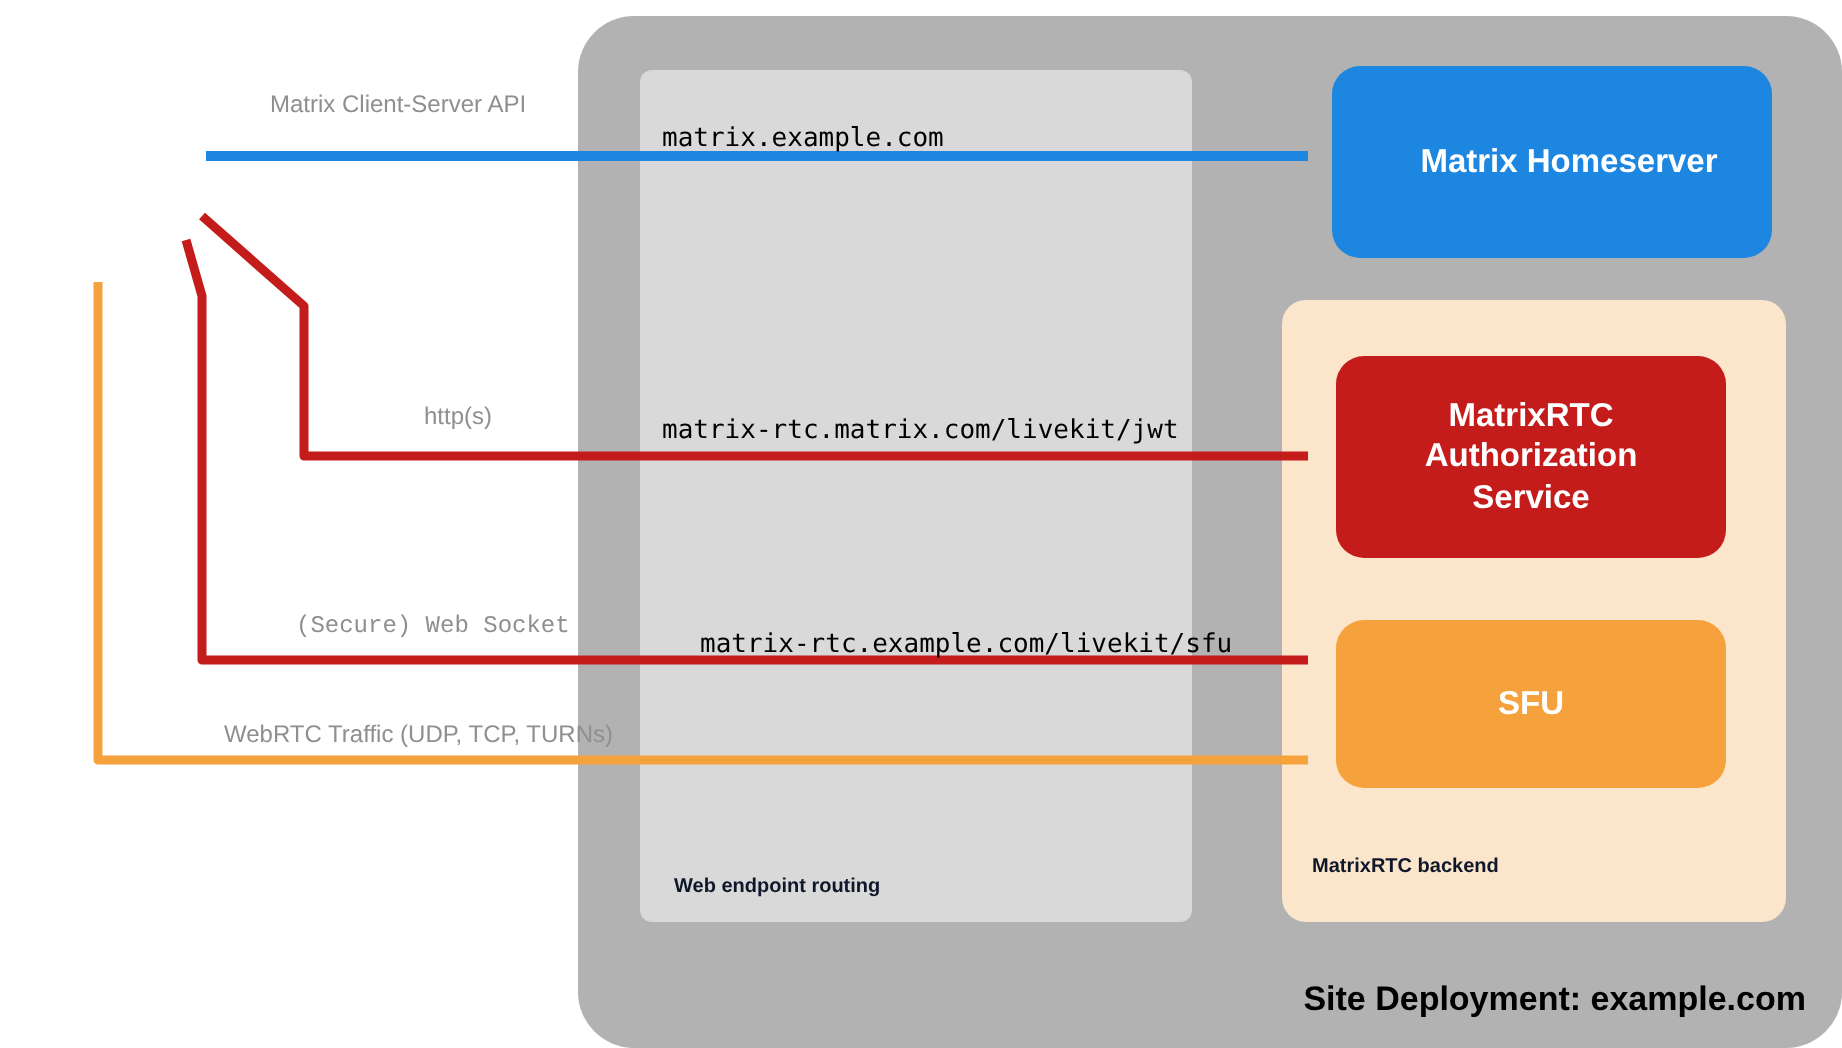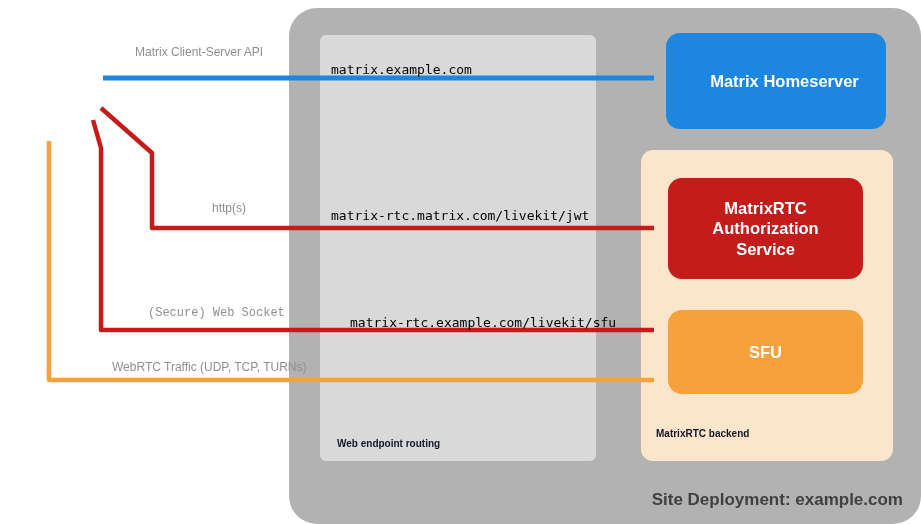--- a/index.html
+++ b/index.html
@@ -19,21 +19,21 @@
   .backend{
     position:absolute;left:641px;top:150px;width:252px;height:311px;
     background:#fbe6cb;border-radius:12px;z-index:2;
   }
   .container-label{
     position:absolute;font-weight:bold;font-size:10px;color:#0f172a;z-index:5;
   }
   .routing-label{left:337px;top:438px;}
   .backend-label{left:656px;top:428px;}
   .deploy-title{
-    position:absolute;right:18px;bottom:14px;color:#404040;
+    position:absolute;right:18px;bottom:14px;color:#000000;
     font-weight:bold;font-size:17px;z-index:5;
   }
   
   .node{
     position:absolute;display:flex;align-items:center;justify-content:center;
     color:#ffffff;font-weight:bold;font-size:16.5px;text-align:center;
     border-radius:14px;z-index:3;line-height:1.25;
   }
   .node-blue{left:666px;top:33px;width:203px;height:96px;background:#1c86e0;padding-left:17px;}
   .node-red{left:668px;top:178px;width:195px;height:101px;background:#c41b1b;}

